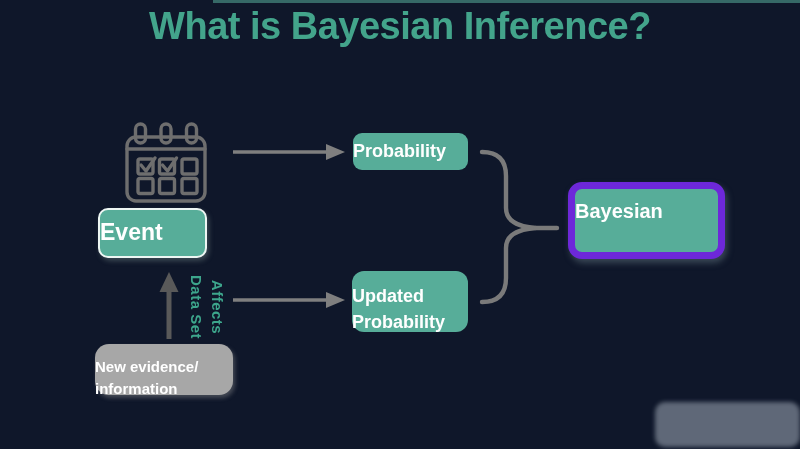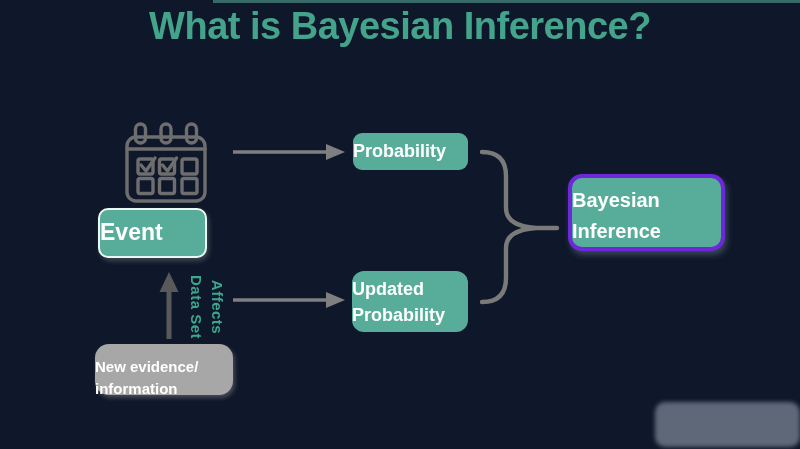--- a/index.html
+++ b/index.html
@@ -32,25 +32,25 @@
     box-shadow:2px 3px 5px rgba(110,130,130,.45);
     font-size:23px;line-height:45px;
   }
   .probability-box{
     left:353px;top:133px;width:115px;height:37px;
     border-radius:9px;font-size:18px;line-height:36px;
   }
   .updated-box{
     left:352px;top:271px;width:116px;height:61px;
     border-radius:12px;font-size:18px;line-height:26px;
-    padding-top:5px;
+    padding-top:12px;
   }
   .bayesian-box{
-    left:568px;top:174px;width:157px;height:77px;
-    border-radius:14px;border:4px solid #6d28d9;
+    left:568px;top:182px;width:157px;height:77px;
+    border-radius:14px;border:7px solid #6d28d9;
     box-shadow:2px 4px 6px rgba(100,120,130,.5);
     font-size:20px;line-height:31px;padding-top:7px;
   }
   .evidence-box{
     left:95px;top:344px;width:138px;height:51px;
     background:#a7a7a7;border-radius:14px;
     box-shadow:2px 3px 4px rgba(150,150,150,.4);
     font-size:15px;line-height:22px;padding-top:12px;
   }
   .svg-abs{position:absolute;}
@@ -117,21 +117,20 @@
     <span class="line">Probability</span>
   </div>
 
   <svg class="svg-abs" style="left:473px;top:143px;" width="88" height="168" viewBox="0 0 88 168">
     <path d="M 9 9 Q 33 9 33 33 L 33 65 Q 33 83 63 85 Q 33 87 33 105 L 33 135 Q 33 159 9 159" fill="none" stroke="#7a7a7a" stroke-width="4.4" stroke-linecap="round"></path>
     <line x1="63" y1="85" x2="84" y2="85" stroke="#7a7a7a" stroke-width="4.4" stroke-linecap="round"></line>
   </svg>
 
   <div class="node bayesian-box">
     <span class="line">Bayesian</span>
-    <span class="line">Inference</span>
   </div>
 
   <svg class="svg-abs" style="left:155px;top:270px;" width="28" height="72" viewBox="0 0 28 72">
     <line x1="14" y1="69" x2="14" y2="18" stroke="#595959" stroke-width="5"></line>
     <polygon points="14,2 4.5,22 23.5,22" fill="#595959"></polygon>
   </svg>
 
   <div class="affects-label">
     <span class="line">Affects</span>
     <span class="line">Data Set</span>

